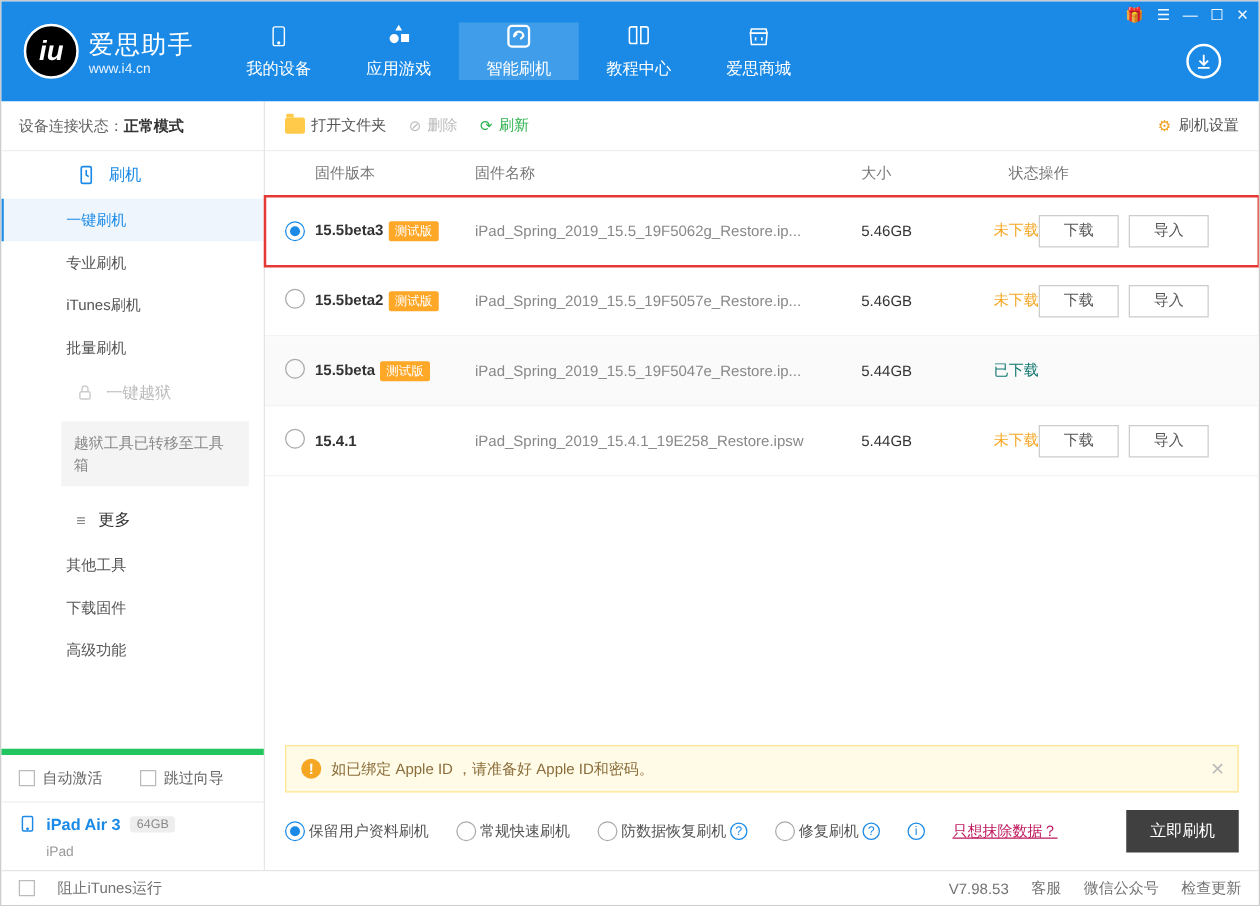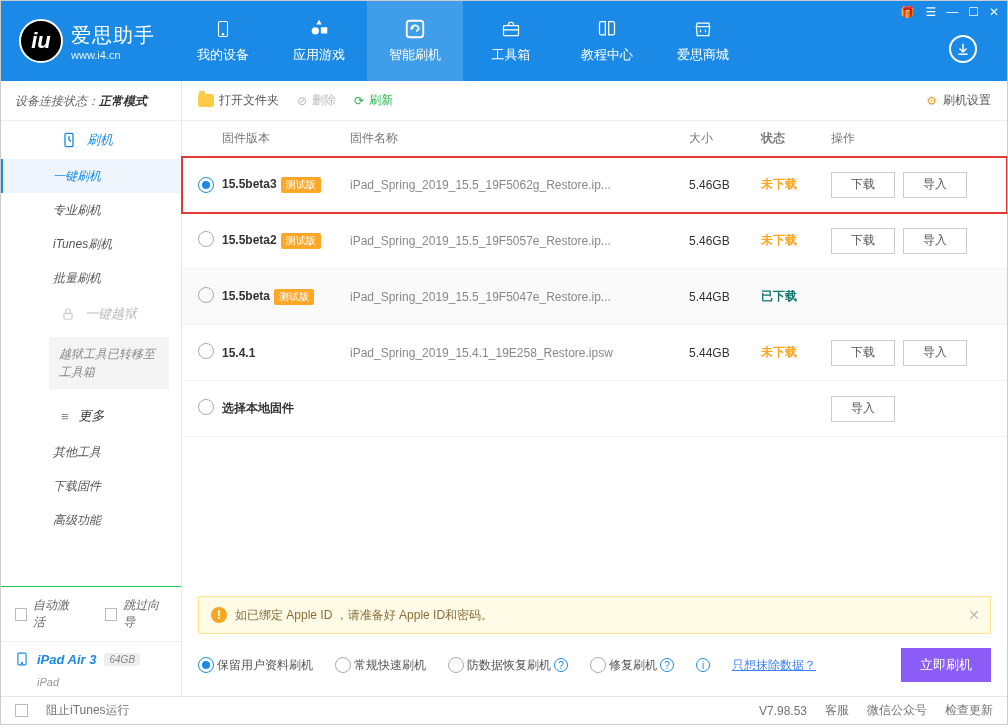--- a/index.html
+++ b/index.html
@@ -3,75 +3,75 @@
 <meta charset="utf-8">
 <style>
 * { box-sizing: border-box; margin: 0; padding: 0; }
 body { font-family: "Microsoft YaHei", Arial, sans-serif; font-size: 12px; color: #333; background: #fff; width: 1008px; height: 725px; overflow: hidden; border: 1px solid #ccc; }
 .header { background: #1a8ae6; height: 80px; display: flex; position: relative; }
 .logo-area { display: flex; align-items: center; padding: 0 20px 0 18px; color: #fff; }
 .logo-circle { width: 44px; height: 44px; border: 2.5px solid #fff; border-radius: 50%; display: flex; align-items: center; justify-content: center; font-style: italic; font-weight: bold; font-size: 22px; margin-right: 8px; background: #000000; }
 .logo-text { display: flex; flex-direction: column; }
 .logo-title { font-size: 20px; font-weight: 500; letter-spacing: 1px; }
 .logo-sub { font-size: 11px; opacity: .9; }
-.nav { display: flex; flex: 1; }
+.nav { display: flex; flex: 1; align-items: center; }
 .nav-item { width: 96px; display: flex; flex-direction: column; align-items: center; justify-content: center; color: #fff; cursor: pointer; font-size: 13px; gap: 6px; }
 .nav-item.active { background: #3f9dea; }
 .nav-icon { width: 26px; height: 22px; display: flex; align-items: center; justify-content: center; }
 .title-icons { position: absolute; top: 4px; right: 8px; display: flex; gap: 10px; color: #fff; font-size: 12px; }
 .title-icons span { cursor: pointer; opacity: .95; }
 .dl-circle { position: absolute; right: 30px; bottom: 18px; width: 28px; height: 28px; border: 2px solid #fff; border-radius: 50%; display: flex; align-items: center; justify-content: center; color: #fff; cursor: pointer; }
 .body { display: flex; height: calc(100% - 80px - 28px); }
-.sidebar { width: 181px; border-right: 1px solid #e5e5e5; display: flex; flex-direction: column; font-style: italic; }
+.sidebar { width: 211px; border-right: 1px solid #e5e5e5; display: flex; flex-direction: column; }
 .conn-status { height: 40px; line-height: 40px; padding-left: 14px; border-bottom: 1px solid #eee; font-size: 12px; color: #666; }
 .conn-status b { color: #333; font-weight: 600; }
 .side-top { flex: 1; overflow: auto; }
 .side-item { height: 38px; display: flex; align-items: center; padding-left: 16px; font-size: 13px; color: #333; cursor: pointer; gap: 10px; margin-left: 44px; }
 .side-item.accent { color: #1a8ae6; }
 .side-sub { height: 34px; display: flex; align-items: center; padding-left: 52px; font-size: 12px; color: #555; cursor: pointer; }
 .side-sub.active { background: #eef5fd; color: #1a8ae6; border-left: 2px solid #1a8ae6; padding-left: 50px; }
 .side-note { margin: 4px 12px 8px 48px; background: #f4f4f4; color: #888; padding: 8px 10px; font-size: 12px; line-height: 1.5; cursor: default; }
-.side-bottom { border-top: 1px solid #22c55e; padding: 10px 14px; }
+.side-bottom { border-top: 5px solid #22c55e; padding: 10px 14px; }
 .cb-row { display: flex; align-items: center; gap: 6px; color: #666; }
 .cb { width: 13px; height: 13px; border: 1px solid #bbb; background: #fff; display: inline-block; }
 .dev-row { display: flex; align-items: center; gap: 8px; padding: 8px 14px; color: #1a8ae6; font-size: 13px; border-top: 1px solid #eee; }
 .badge { background: #eee; color: #888; font-size: 10px; padding: 1px 5px; border-radius: 3px; }
 .dev-type { padding: 0 14px 8px 36px; color: #999; font-size: 11px; }
 .content { flex: 1; display: flex; flex-direction: column; }
 .toolbar { height: 40px; border-bottom: 1px solid #eee; display: flex; align-items: center; padding: 0 16px; gap: 18px; }
 .tb-btn { display: flex; align-items: center; gap: 5px; cursor: pointer; color: #555; }
 .tb-btn.disabled { color: #bbb; }
 .tb-right { margin-left: auto; display: flex; align-items: center; gap: 6px; color: #555; cursor: pointer; }
 .col-head { height: 36px; display: flex; align-items: center; padding: 0 16px; color: #777; font-size: 12px; border-bottom: 1px solid #f0f0f0; }
 .c-sel { width: 24px; }
 .c-ver { width: 128px; }
 .c-name { flex: 1; }
 .c-size { width: 72px; text-align: left; }
-.c-stat { width: 70px; text-align: left; font-weight: bold; }
+.c-stat { width: 70px; text-align: right; }
 .c-ops { width: 160px; text-align: left; }
 .rows { }
 .row { height: 56px; display: flex; align-items: center; padding: 0 16px; border-bottom: 1px solid #f3f3f3; }
 .row.alt { background: #fafafa; }
 .row.sel-hl { outline: 2px solid #e53935; outline-offset: -1px; }
 .radio { width: 16px; height: 16px; border: 1.5px solid #aaa; border-radius: 50%; display: inline-flex; align-items: center; justify-content: center; }
 .radio.on { border-color: #1a8ae6; }
 .radio.on::after { content: ''; width: 8px; height: 8px; background: #1a8ae6; border-radius: 50%; }
 .beta-tag { display: inline-block; background: #ffa726; color: #fff; font-size: 10px; padding: 1px 5px; border-radius: 2px; margin-left: 4px; }
 .fname { color: #888; }
 .stat-orange { color: #f5a623; }
 .stat-green { color: #0f766e; }
 .row-btn { width: 64px; height: 26px; border: 1px solid #ccc; background: #fff; color: #555; font-size: 12px; cursor: pointer; margin-right: 8px; }
 .row-btn:last-child { margin-right: 0; }
 .notice { margin: 4px 16px 0; background: #fffbe6; border: 1px solid #ffe58f; height: 38px; display: flex; align-items: center; padding: 0 12px; color: #8a6d3b; gap: 8px; position: relative; }
 .notice .close { position: absolute; right: 10px; color: #bbb; cursor: pointer; font-size: 14px; }
 .flash-opts { display: flex; align-items: center; padding: 14px 16px; gap: 22px; }
 .flash-opts .opt { display: flex; align-items: center; gap: 3px; color: #555; cursor: pointer; text-align: center; }
 .q-circle { width: 14px; height: 14px; border: 1px solid #1a8ae6; color: #1a8ae6; border-radius: 50%; font-size: 10px; display: inline-flex; align-items: center; justify-content: center; }
-.link { color: #3b82f6; text-decoration: underline; cursor: pointer; }
-.primary-btn { margin-left: auto; background: #8b5cf6; color: #fff; border: none; width: 90px; height: 34px; font-size: 13px; cursor: pointer; }
+.link { color: #be185d; text-decoration: underline; cursor: pointer; }
+.primary-btn { margin-left: auto; background: #404040; color: #fff; border: none; width: 90px; height: 34px; font-size: 13px; cursor: pointer; }
 .statusbar { height: 28px; border-top: 1px solid #e5e5e5; display: flex; align-items: center; padding: 0 14px; color: #737373; font-size: 12px; gap: 18px; }
 .statusbar .spacer { flex: 1; }
 .folder-icon { width: 16px; height: 13px; background: #ffc94a; border-radius: 2px; display: inline-block; position: relative; }
 .folder-icon::before { content:''; position:absolute; top:-3px; left:1px; width:6px; height:3px; background:#ffc94a; border-radius:1px 1px 0 0; }
 .gear { color: #f0a020; }
 </style>
 </head>
 <body>
 
 <div class="header">
@@ -104,29 +104,20 @@
         <div class="nav-icon">
           <svg width="22" height="22" viewBox="0 0 24 24" fill="none" stroke="#fff" stroke-width="2">
             <rect x="3" y="3" width="18" height="18" rx="3"></rect>
             <path d="M8 12a4 4 0 018 0M8 12l2-2M16 12l-2 2" stroke-linecap="round"></path>
           </svg>
         </div>
         <span>智能刷机</span>
       </div>
       <div class="nav-item">
         <div class="nav-icon">
-          <svg width="24" height="20" viewBox="0 0 24 24" fill="none" stroke="#fff" stroke-width="1.5">
-            <rect x="3" y="8" width="18" height="12" rx="1"></rect>
-            <path d="M3 13h18M9 8V6a2 2 0 012-2h2a2 2 0 012 2v2"></path>
-          </svg>
-        </div>
-        <span>工具箱</span>
-      </div>
-      <div class="nav-item">
-        <div class="nav-icon">
           <svg width="22" height="20" viewBox="0 0 24 24" fill="none" stroke="#fff" stroke-width="1.5">
             <path d="M3 5a2 2 0 012-2h5v16H5a2 2 0 01-2-2zM21 5a2 2 0 00-2-2h-5v16h5a2 2 0 002-2z"></path>
           </svg>
         </div>
         <span>教程中心</span>
       </div>
       <div class="nav-item">
         <div class="nav-icon">
           <svg width="22" height="20" viewBox="0 0 24 24" fill="none" stroke="#fff" stroke-width="1.5">
             <path d="M4 9h16l-1 11H5zM4 9l1-4h14l1 4M9 13v3M15 13v3"></path>
@@ -258,28 +249,20 @@
           <div class="c-stat stat-green">已下载</div>
           <div class="c-ops"></div>
         </div>
         <div class="row">
           <div class="c-sel"><span class="radio"></span></div>
           <div class="c-ver"><b>15.4.1</b></div>
           <div class="c-name fname">iPad_Spring_2019_15.4.1_19E258_Restore.ipsw</div>
           <div class="c-size">5.44GB</div>
           <div class="c-stat stat-orange">未下载</div>
           <div class="c-ops"><button class="row-btn">下载</button><button class="row-btn">导入</button></div>
-        </div>
-        <div class="row">
-          <div class="c-sel"><span class="radio"></span></div>
-          <div class="c-ver"><b>选择本地固件</b></div>
-          <div class="c-name fname"></div>
-          <div class="c-size"></div>
-          <div class="c-stat "></div>
-          <div class="c-ops"><button class="row-btn">导入</button></div>
         </div>
       </div>
 
     <div style="flex:1"></div>
     <div class="notice">
       <span style="width:16px;height:16px;background:#f5a623;border-radius:50%;color:#fff;display:inline-flex;align-items:center;justify-content:center;font-weight:bold">!</span>
       <span>如已绑定 Apple ID ，请准备好 Apple ID和密码。</span>
       <span class="close">✕</span>
     </div>
     <div class="flash-opts">

